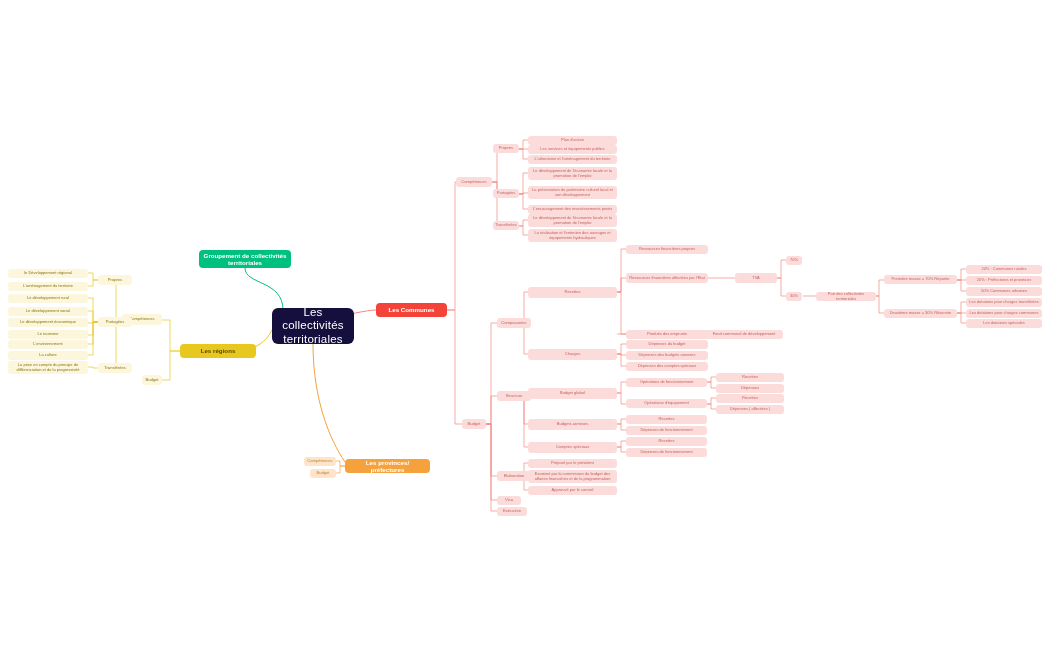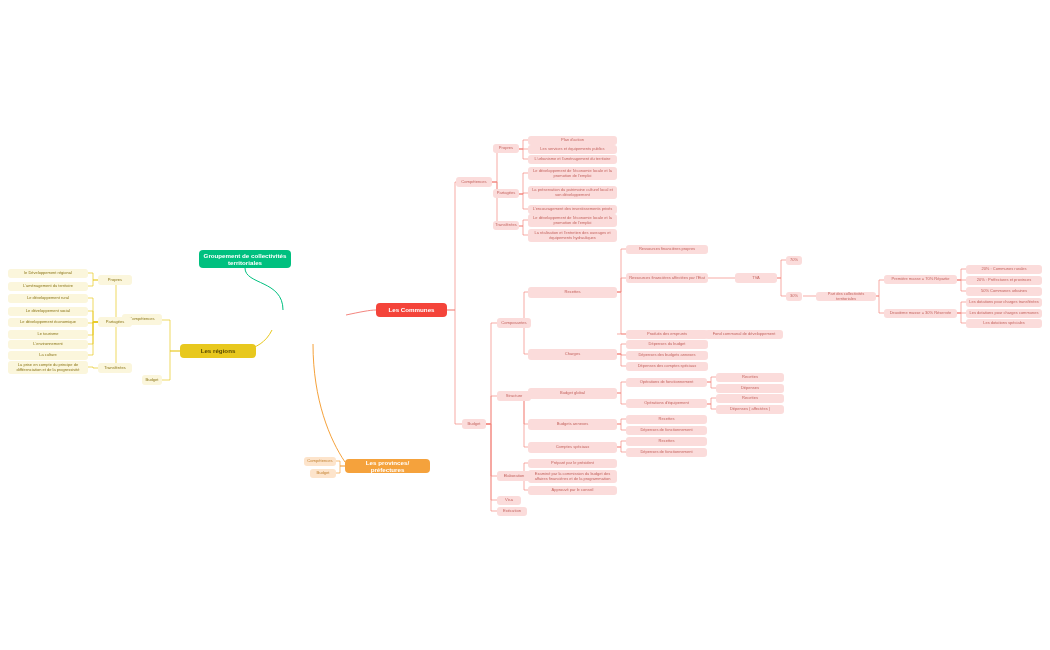--- a/index.html
+++ b/index.html
@@ -146,20 +146,21 @@
         <path d="M 617 447 H 621 V 441 H 626"></path>
         <path d="M 617 447 H 621 V 452 H 626"></path>
 
         <path d="M 520 476 H 524 V 463 H 528"></path>
         <path d="M 520 476 H 524 V 476 H 528"></path>
         <path d="M 520 476 H 524 V 490 H 528"></path>
       </g>
     </g>
   </svg>
 
+  <div class="node root" style="left:272px;top:308px;width:82px;height:36px;">Les collectivités territoriales</div>
 
   <div class="node lvl1 c-green" style="left:199px;top:250px;width:92px;height:18px;">Groupement de collectivités territoriales</div>
 
   <div class="node lvl1 c-yellow" style="left:180px;top:344px;width:76px;height:14px;">Les régions</div>
 
   <div class="node lvl1 c-red" style="left:376px;top:303px;width:71px;height:14px;">Les Communes</div>
 
   <div class="node lvl1 c-orange" style="left:345px;top:459px;width:85px;height:14px;">Les provinces/ préfectures</div>
 
   <div class="node b b-yellow" style="left:122px;top:314px;width:40px;height:11px;">Compétences</div>

